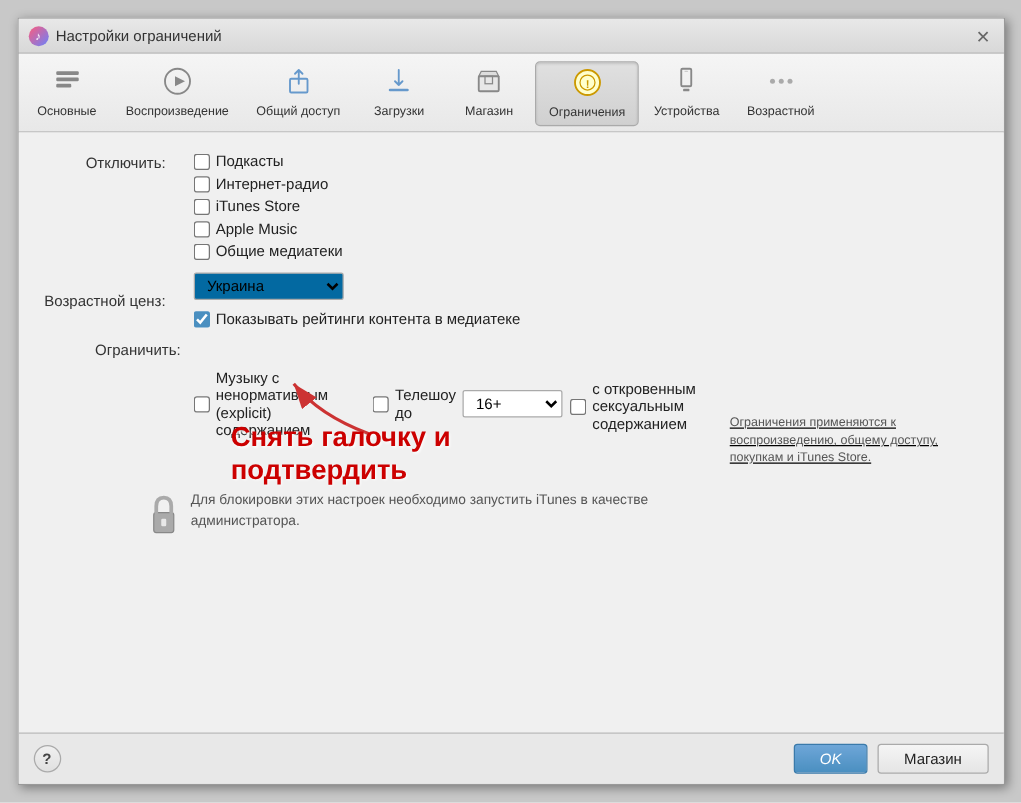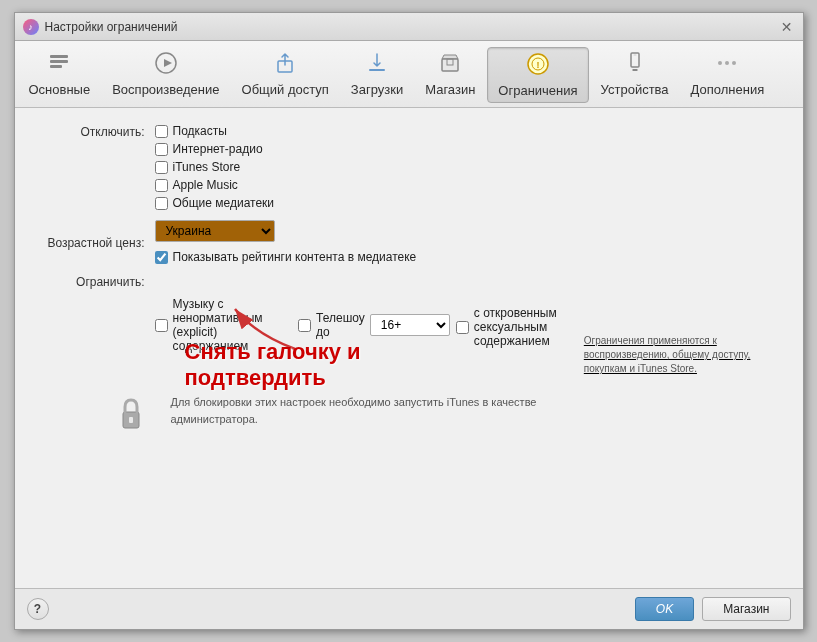--- a/index.html
+++ b/index.html
@@ -69,37 +69,37 @@
       background: linear-gradient(to bottom, #e0e0e0, #d0d0d0);
       border: 1px solid #aaa;
       box-shadow: inset 0 1px 2px rgba(0,0,0,0.15);
     }
     .toolbar-icon {
       font-size: 22px;
       line-height: 1;
       color: #555;
     }
     .toolbar-label {
-      font-size: 13px;
+      font-size: 10px;
       color: #333;
     }
     .content {
       padding: 16px 20px;
       background: #f0f0f0;
       min-height: 480px;
     }
     .section {
       display: flex;
       margin-bottom: 10px;
       align-items: flex-start;
     }
     .section-label {
       text-align: right;
       min-width: 120px;
-      padding-right: 10px;
+      padding-right: 22px;
       padding-top: 1px;
       color: #333;
       font-size: 12px;
     }
     .section-content {
       flex: 1;
       display: flex;
       flex-direction: column;
       gap: 4px;
     }
@@ -119,21 +119,21 @@
       cursor: pointer;
     }
     .select-row {
       display: flex;
       align-items: center;
       gap: 8px;
       margin-bottom: 4px;
     }
     .select-row select {
       border: 1px solid #aaa;
-      background: #a16207;
+      background: #0369a1;
       padding: 2px 18px 2px 6px;
       font-size: 12px;
       height: 22px;
       border-radius: 2px;
       cursor: pointer;
       min-width: 120px;
     }
     .limit-section {
       display: flex;
       align-items: flex-start;
@@ -165,21 +165,21 @@
     }
     .info-text {
       font-size: 10px;
       color: #555;
       max-width: 430px;
       line-height: 1.4;
     }
     .lock-section {
       display: flex;
       align-items: flex-start;
-      gap: 24px;
+      gap: 6px;
       padding: 10px 0;
       border-top: none;
       max-width: 500px;
       margin-left: 80px;
     }
     .lock-icon {
       font-size: 28px;
       color: #888;
       margin-top: 2px;
     }
@@ -352,21 +352,21 @@
       <span class="toolbar-label">Устройства</span>
     </div>
     <div class="toolbar-item">
       <span class="toolbar-icon">
         <svg width="24" height="24" viewBox="0 0 24 24">
             <circle cx="5" cy="12" r="2" fill="#aaa"></circle>
             <circle cx="12" cy="12" r="2" fill="#aaa"></circle>
             <circle cx="19" cy="12" r="2" fill="#aaa"></circle>
           </svg>
       </span>
-      <span class="toolbar-label">Дополнения</span>
+      <span class="toolbar-label">Возрастной</span>
     </div>
   </div>
 
   <div class="content">
 
     <div class="section">
       <div class="section-label">Отключить:</div>
       <div class="section-content">
         <div class="checkbox-row">
           <input type="checkbox" id="cb0" style="">

